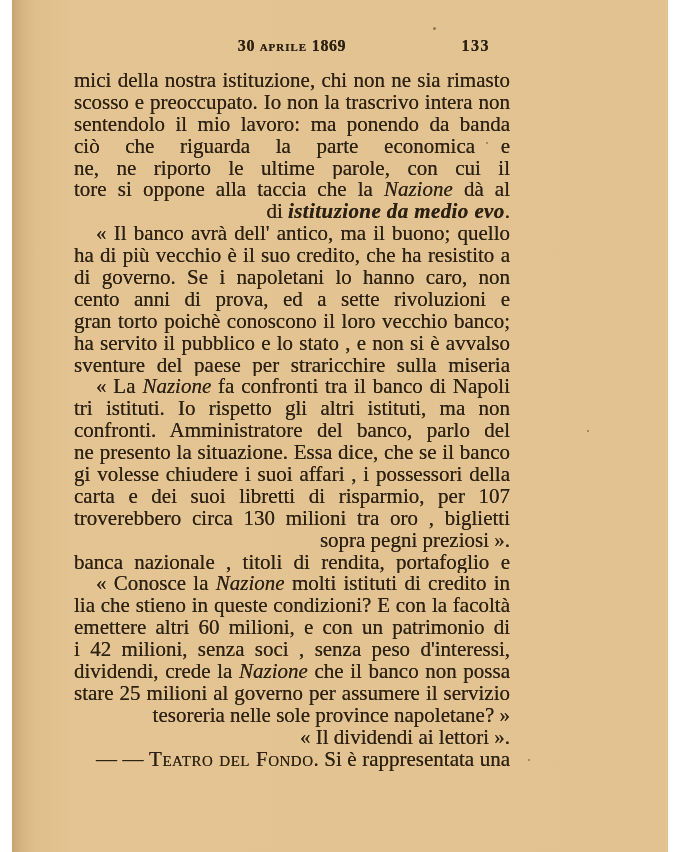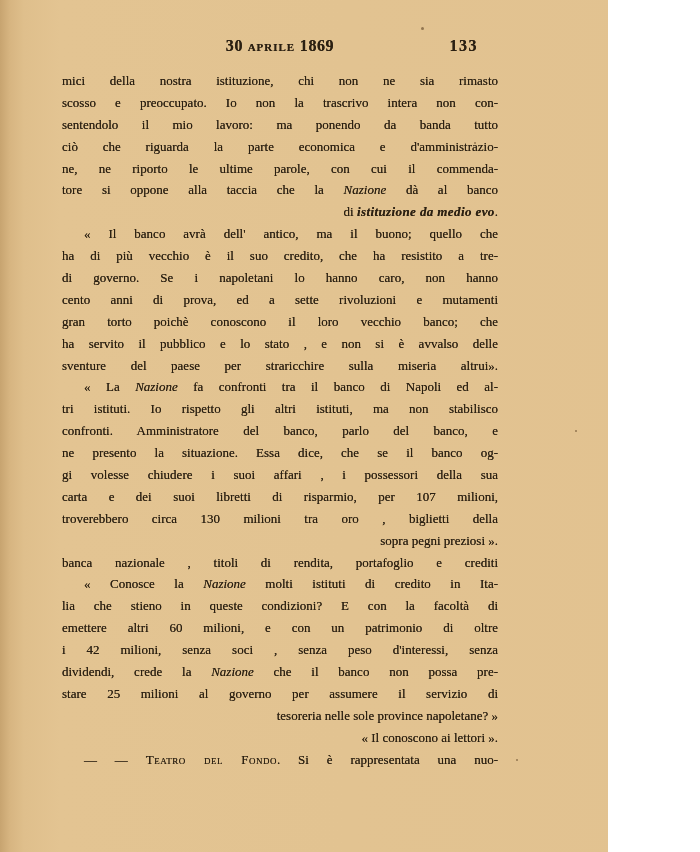--- a/index.html
+++ b/index.html
@@ -4,32 +4,33 @@
 <style>
   html, body {
     margin: 0;
     padding: 0;
     width: 700px;
     height: 852px;
     overflow: hidden;
   }
   .page {
     position: relative;
-    width: 608px;
+    width: 656px;
     height: 852px;
     background:
       linear-gradient(90deg,
         #c7a470 0px,
         #d7b581 10px,
         #dfbf8c 24px,
         #e3c492 60px,
         #e2c391 350px,
         #e2c290 699px);
     font-family: "Liberation Serif", "DejaVu Serif", serif;
     color: #2b2012;
+    margin-left: 12px;
   }
   .header {
     position: absolute;
     top: 37px;
     left: 62px;
     width: 436px;
     height: 20px;
     font-size: 16px;
     font-weight: 700;
     text-shadow: 0 0 0.6px rgba(43,32,18,0.85);
@@ -50,21 +51,21 @@
     position: absolute;
     right: 20px;
     top: 0;
     letter-spacing: 1.5px;
   }
   .text-block {
     position: absolute;
     top: 70px;
     left: 62px;
     width: 436px;
-    font-size: 13px;
+    font-size: 21px;
     line-height: 21.9px;
     text-shadow: 0 0 0.55px rgba(43,32,18,0.8);
   }
   .line {
     height: 21.9px;
     overflow: hidden;
     text-align: right;
     white-space: normal;
   }
   .line.j {
@@ -121,21 +122,21 @@
       <div class="line j"><span class="n">troverebbero circa 130 milioni tra oro , biglietti della</span></div>
       <div class="line"><span class="n">sopra pegni preziosi ».</span></div>
       <div class="line j"><span class="n">banca nazionale , titoli di rendita, portafoglio e crediti</span></div>
       <div class="line j in"><span class="n">« Conosce la </span><span class="i">Nazione</span><span class="n"> molti istituti di credito in Ita-</span></div>
       <div class="line j"><span class="n">lia che stieno in queste condizioni? E con la facoltà di</span></div>
       <div class="line j"><span class="n">emettere altri 60 milioni, e con un patrimonio di oltre</span></div>
       <div class="line j"><span class="n">i 42 milioni, senza soci , senza peso d'interessi, senza</span></div>
       <div class="line j"><span class="n">dividendi, crede la </span><span class="i">Nazione</span><span class="n"> che il banco non possa pre-</span></div>
       <div class="line j"><span class="n">stare 25 milioni al governo per assumere il servizio di</span></div>
       <div class="line"><span class="n">tesoreria nelle sole province napoletane? »</span></div>
-      <div class="line in"><span class="n">« Il conoscono ai lettori ».</span></div>
+      <div class="line in"><span class="n">« Il dividendi ai lettori ».</span></div>
       <div class="line j in"><span class="n">— — </span><span class="sc">Teatro del Fondo</span><span class="n">. Si è rappresentata una nuo-</span></div>
     </div>
 
   <div class="speck" id="sp1"></div>
   <div class="speck" id="sp2"></div>
   <div class="speck" id="sp3"></div>
   <div class="speck" id="sp4"></div>
 
 </div>
 

